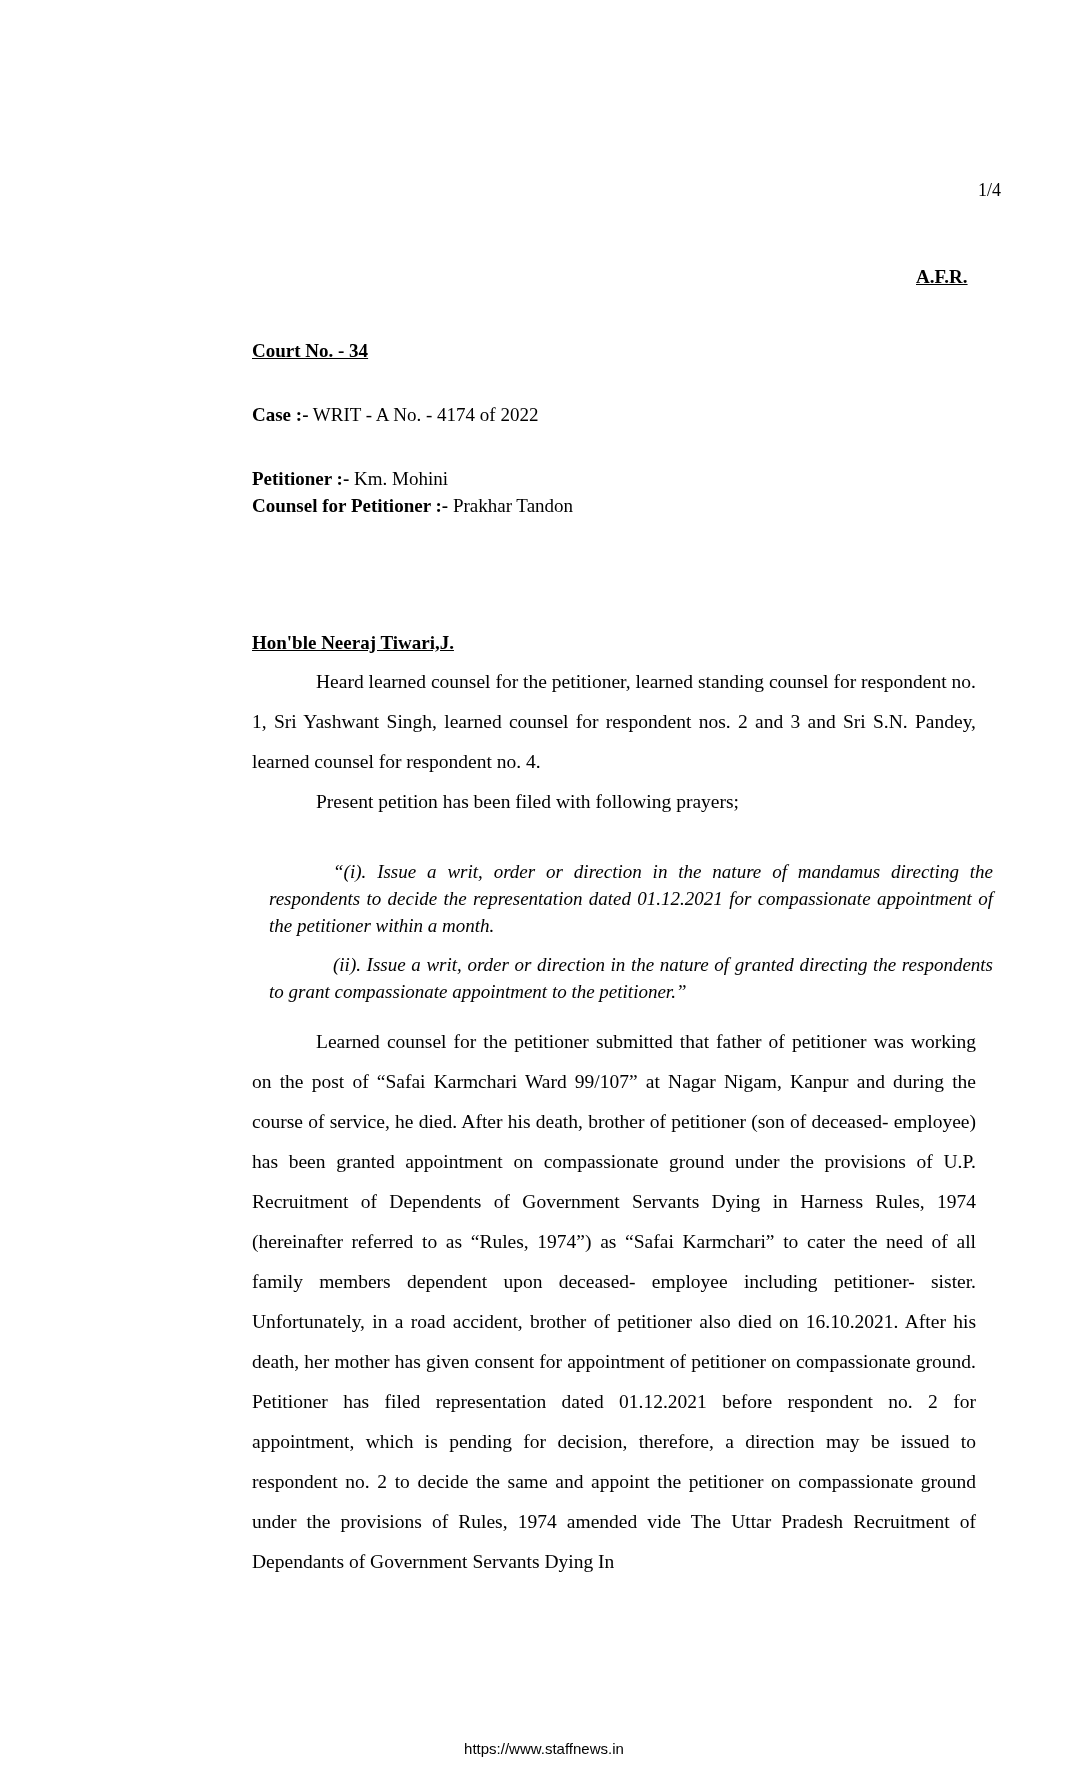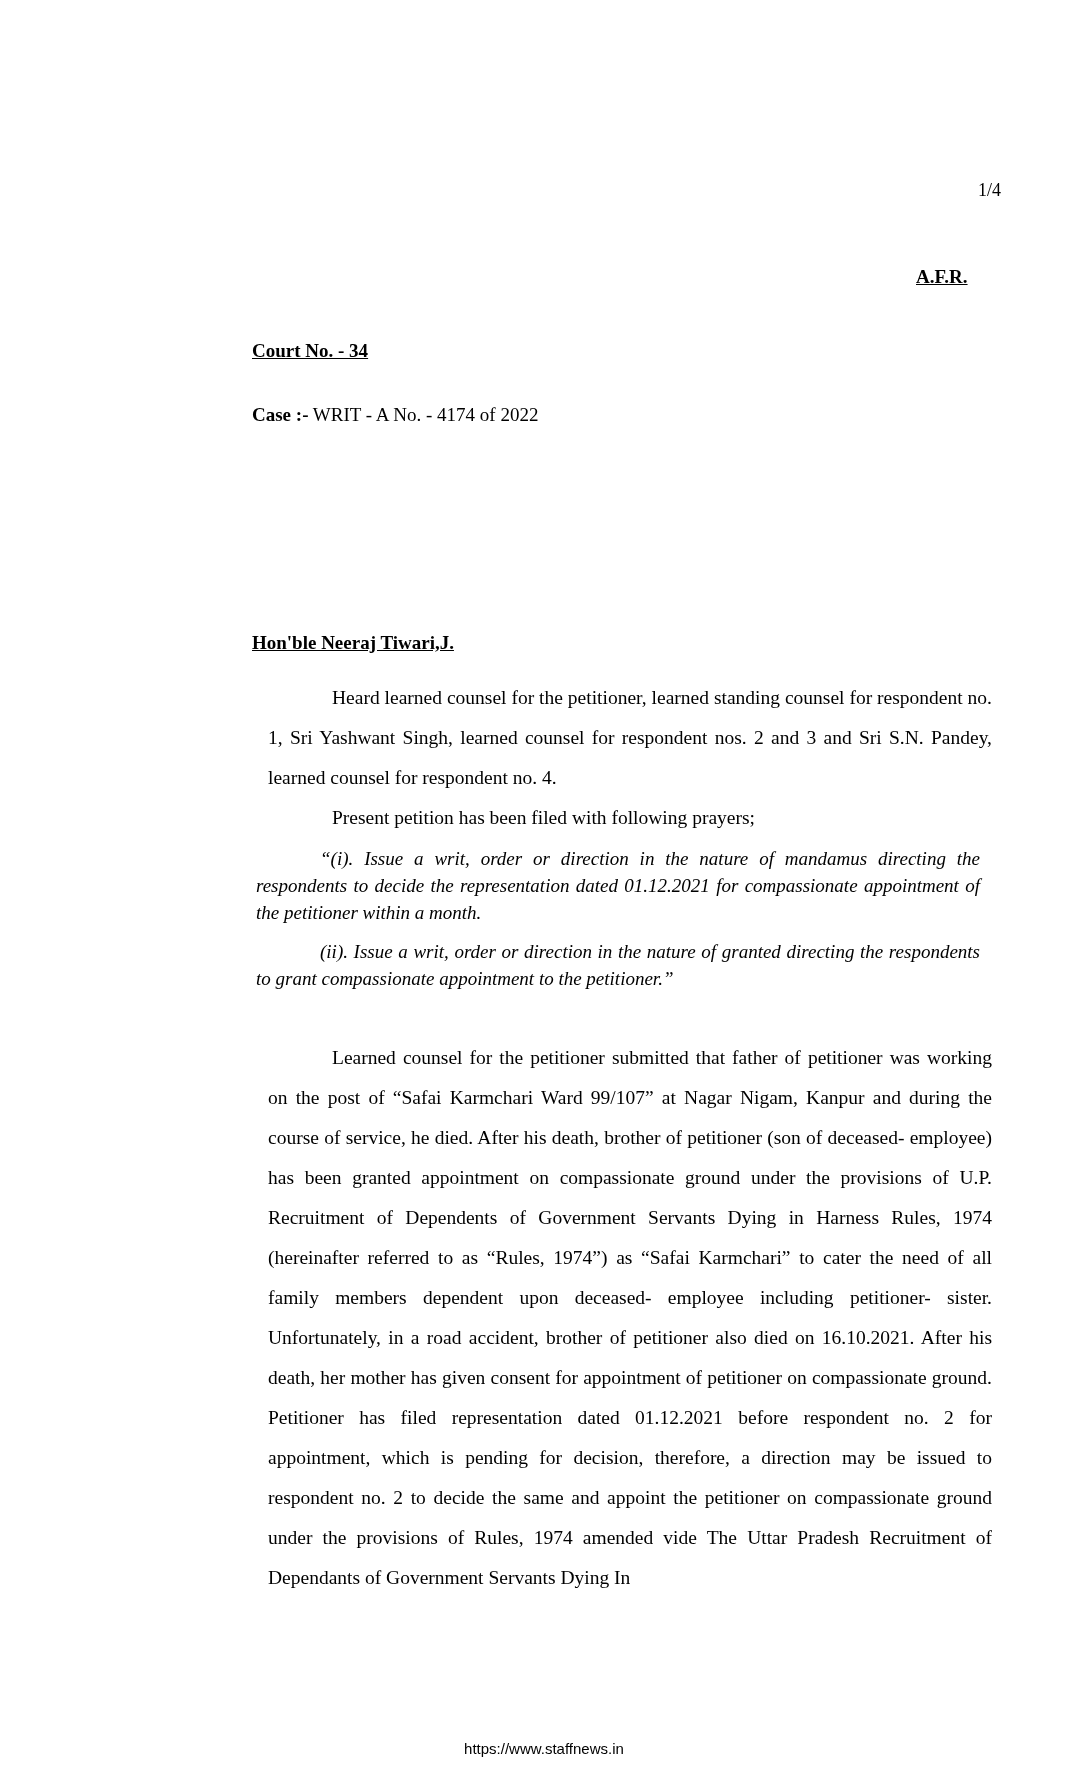--- a/index.html
+++ b/index.html
@@ -5,42 +5,44 @@
   html, body { margin: 0; padding: 0; background: #ffffff; }
   body { width: 1088px; height: 1792px; position: relative; overflow: hidden;
          font-family: "Liberation Serif", serif; color: #000; }
   .page-num { position: absolute; top: 180px; left: 950px; font-size: 18px; margin-left: 28px; }
   .afr { position: absolute; top: 266px; left: 916px; font-size: 19px; font-weight: bold; text-decoration: underline; }
   .court { position: absolute; top: 340px; left: 252px; font-size: 19px; font-weight: bold; text-decoration: underline; }
   .case { position: absolute; top: 404px; left: 252px; font-size: 19px; }
   .parties { position: absolute; top: 466px; left: 252px; width: 720px; font-size: 19px; line-height: 26.5px; }
   .b { font-weight: bold; }
   .judge { position: absolute; top: 632px; left: 252px; font-size: 19px; font-weight: bold; text-decoration: underline; }
-  .para { position: absolute; left: 252px; width: 724px; font-size: 19.5px; text-align: justify; text-indent: 64px; margin: 16px; }
+  .para { position: absolute; left: 252px; width: 724px; font-size: 19.5px; text-align: justify; text-indent: 64px; margin: 0; }
   .p1 { top: 662px; line-height: 40px; }
   .p2 { top: 782px; line-height: 40px; }
-  .quote { position: absolute; left: 252px; width: 724px; font-size: 19px; font-style: italic; text-align: justify; text-indent: 64px; line-height: 27px; margin: 4px; }
+  .quote { position: absolute; left: 252px; width: 724px; font-size: 19px; font-style: italic; text-align: justify; text-indent: 64px; line-height: 27px; margin: 17px; }
   .q1 { top: 841px; }
   .q2 { top: 934px; }
   .p3 { top: 1022px; line-height: 40px; }
   .footer { position: absolute; top: 1740px; left: 0; width: 1088px; text-align: center; font-family: "Liberation Sans", sans-serif; font-size: 15px; font-weight: normal; }
 </style>
 </head>
 <body>
 
 <div class="page-num">1/4</div>
 <div class="afr">A.F.R.</div>
 
 <div class="court">Court No. - 34</div>
 
 <div class="case">
   <span class="b">Case :-</span><span> WRIT - A No. - 4174 of 2022</span>
 </div>
 
 <div class="parties">
+  <div><span class="b">Petitioner :-</span><span> Km. Mohini</span></div>
+  <div><span class="b">Counsel for Petitioner :-</span><span> Prakhar Tandon</span></div>
 </div>
 
 <div class="judge">Hon'ble Neeraj Tiwari,J.</div>
 
 <p class="para p1">Heard learned counsel for the petitioner, learned standing counsel for respondent no. 1, Sri Yashwant Singh, learned counsel for respondent nos. 2 and 3 and Sri S.N. Pandey, learned counsel for respondent no. 4.</p>
 <p class="para p2">Present petition has been filed with following prayers;</p>
 
 <p class="quote q1">“(i). Issue a writ, order or direction in the nature of mandamus directing the respondents to decide the representation dated 01.12.2021 for compassionate appointment of the petitioner within a month.</p>
 <p class="quote q2">(ii).  Issue a writ, order or direction in the nature of granted directing the respondents to grant compassionate appointment to the petitioner.”</p>
 

